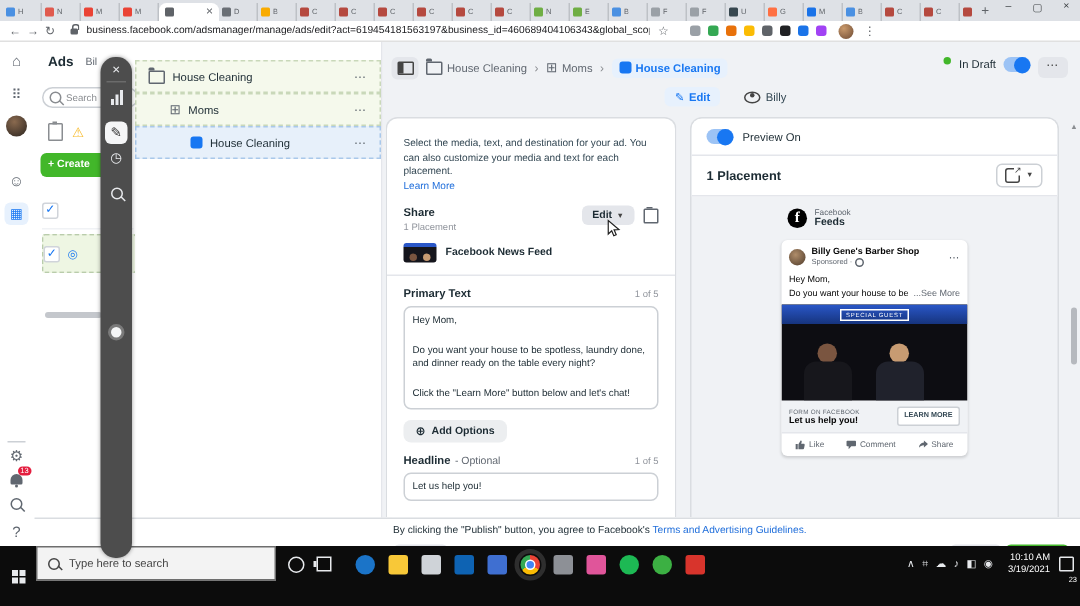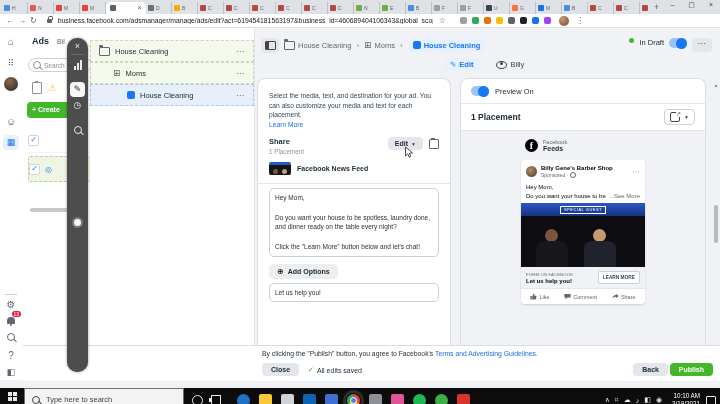--- a/index.html
+++ b/index.html
@@ -175,21 +175,21 @@
   .ov-chart i{display:block;width:2px;background:#e8eaed}
   .ov-pen{top:40px}.ov-pen i{display:inline-block;width:15px;height:15px;background:#f5f6f7;border-radius:4px;color:#333;font-size:9px;line-height:15px;font-style:normal}
   .ov-clock{top:62px;font-size:9px}
   .ov-mag{top:82px;color:#e8eaed}
   .ov-dot{top:176px}.ov-dot i{display:inline-block;width:11px;height:11px;border-radius:50%;background:#f5f6f7;border:2.5px solid #7a7a7a;box-sizing:border-box}
   
   .vscroll{position:absolute;right:1px;top:54px;width:6px;bottom:40px;z-index:5}
   .vs-arrow{position:absolute;top:0;left:0;width:6px;text-align:center;font-size:5px;color:#8a8d91}
   .vs-thumb{position:absolute;top:123px;left:1px;width:4px;height:38px;background:#b6b9be;border-radius:2px}
   
-  .taskbar{position:absolute;left:0;right:0;bottom:0;height:16px;background:#0c0c0c;display:flex;align-items:center}
+  .taskbar{position:absolute;left:0;right:0;bottom:0;height:40px;background:#0c0c0c;display:flex;align-items:center}
   .start{width:24px;height:24px;display:grid;place-items:center}
   .winlogo{display:grid;grid-template-columns:4px 4px;grid-gap:1px}
   .winlogo i{width:4px;height:4px;background:#e8eaed}
   .tsearch{position:absolute;left:24px;top:0;width:160px;height:23px;background:#f3f3f3;border:1px solid #6e6e6e;box-sizing:border-box;display:flex;align-items:center;gap:6px;padding:0 7px;color:#3a3a3a}
   .tsearch span{font-size:7.5px;color:#444}
   .cortana{position:absolute;left:192px;top:7px;width:9px;height:9px;border:1.5px solid #e8eaed;border-radius:50%}
   .taskview{position:absolute;left:211px;top:7px;width:8px;height:8px;border:1px solid #e8eaed}
   .taskview::before{content:"";position:absolute;left:-3px;top:2px;width:2px;height:4px;background:#e8eaed}
   .tapps{position:absolute;left:232px;top:0;height:24px;display:flex;align-items:center}
   .tapp{width:13px;height:13px;border-radius:2px;margin:0 4.5px;position:relative}
@@ -454,28 +454,37 @@
                 <span class="caret">▼</span>
             </span>
             <span class="trash"></span>
           </div>
         </div>
         <div class="thumb-row">
           <span class="thumb"></span>
           <span class="thumb-cap">Facebook News Feed</span>
         </div>
         <div class="hr"></div>
+        <div class="sec-row">
+          <span class="sec-label">Primary Text</span>
+          <span class="sec-count">1 of 5</span>
+        </div>
         <div class="txtbox">Hey Mom,
 
 Do you want your house to be spotless, laundry done, and dinner ready on the table every night?
 
 Click the "Learn More" button below and let's chat!</div>
         <div class="addopt">
           <span class="plus">⊕</span>
           <span>Add Options</span>
+        </div>
+        <div class="sec-row">
+          <span class="sec-label">Headline</span>
+          <span class="sec-opt">- Optional</span>
+          <span class="sec-count">1 of 5</span>
         </div>
         <div class="txtbox">Let us help you!</div>
         
       </div>
 
       <div class="preview">
         <div class="pv-h1">
           <span class="tgl"></span>
           <span>Preview On</span>
         </div>

